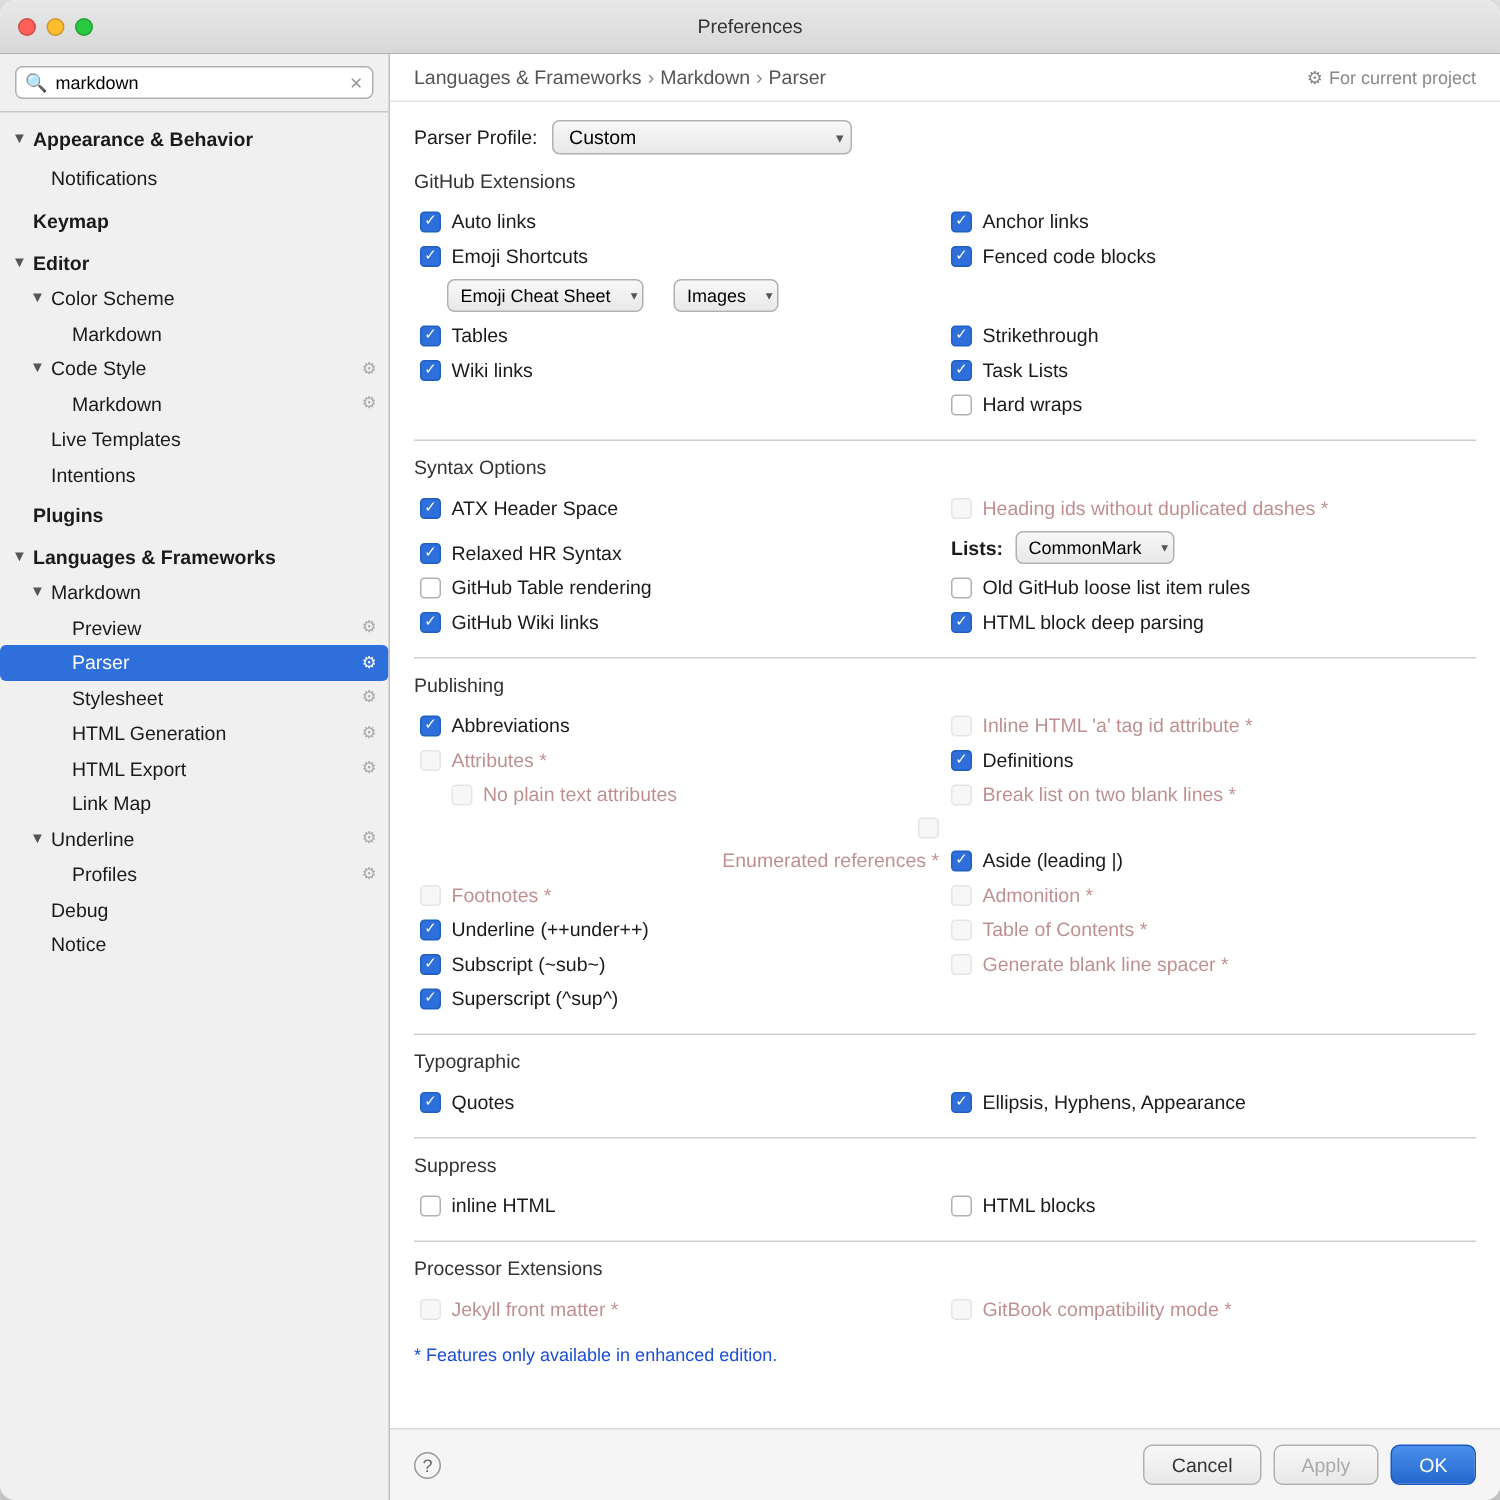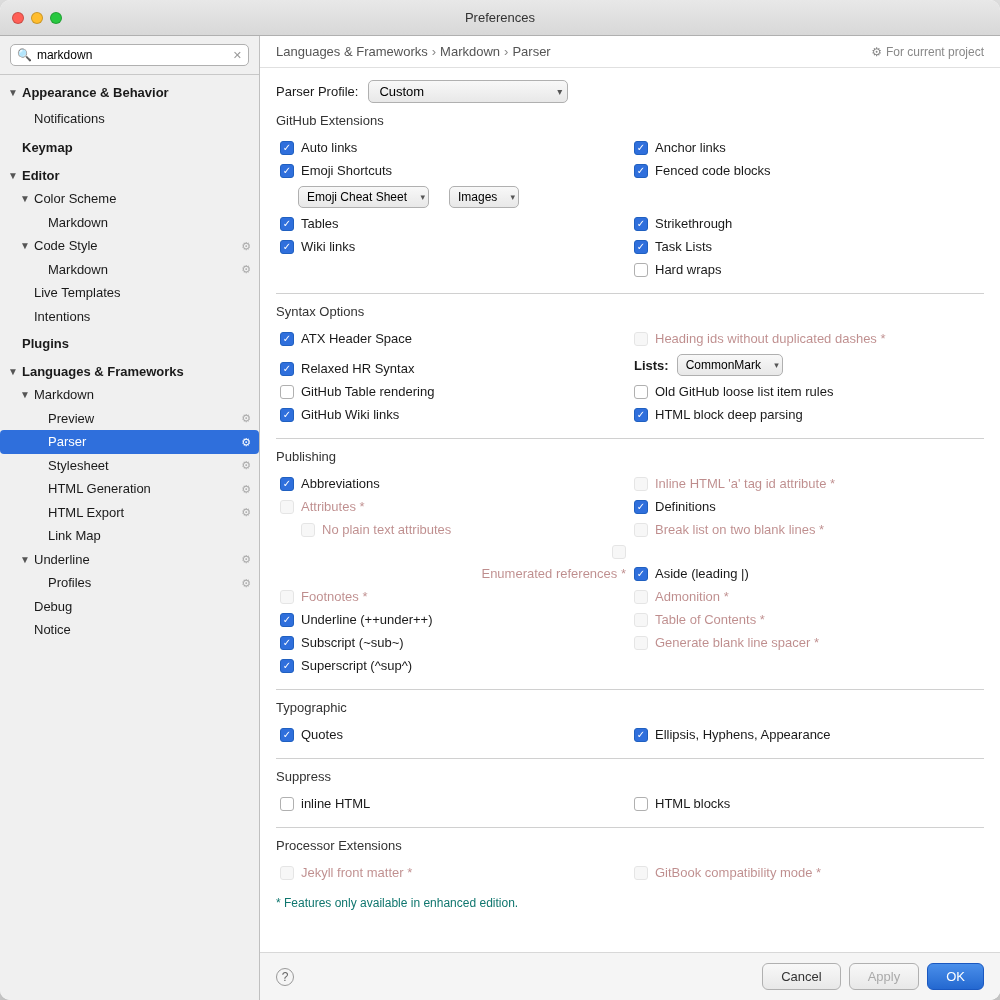--- a/index.html
+++ b/index.html
@@ -268,21 +268,21 @@
     }
     .lists-row {
       display: flex;
       align-items: center;
       gap: 8px;
     }
     .lists-label { font-size: 13px; color: #1a1a1a; font-weight: bold; }
     .footer-note {
       padding: 12px 0 4px 0;
       font-size: 12px;
-      color: #0f766e;
+      color: #1d4ed8;
     }
     .bottom-bar {
       display: flex;
       align-items: center;
       justify-content: flex-end;
       padding: 10px 16px;
       border-top: 1px solid #d8d8d8;
       background: #f5f5f5;
       gap: 8px;
       flex-shrink: 0;

